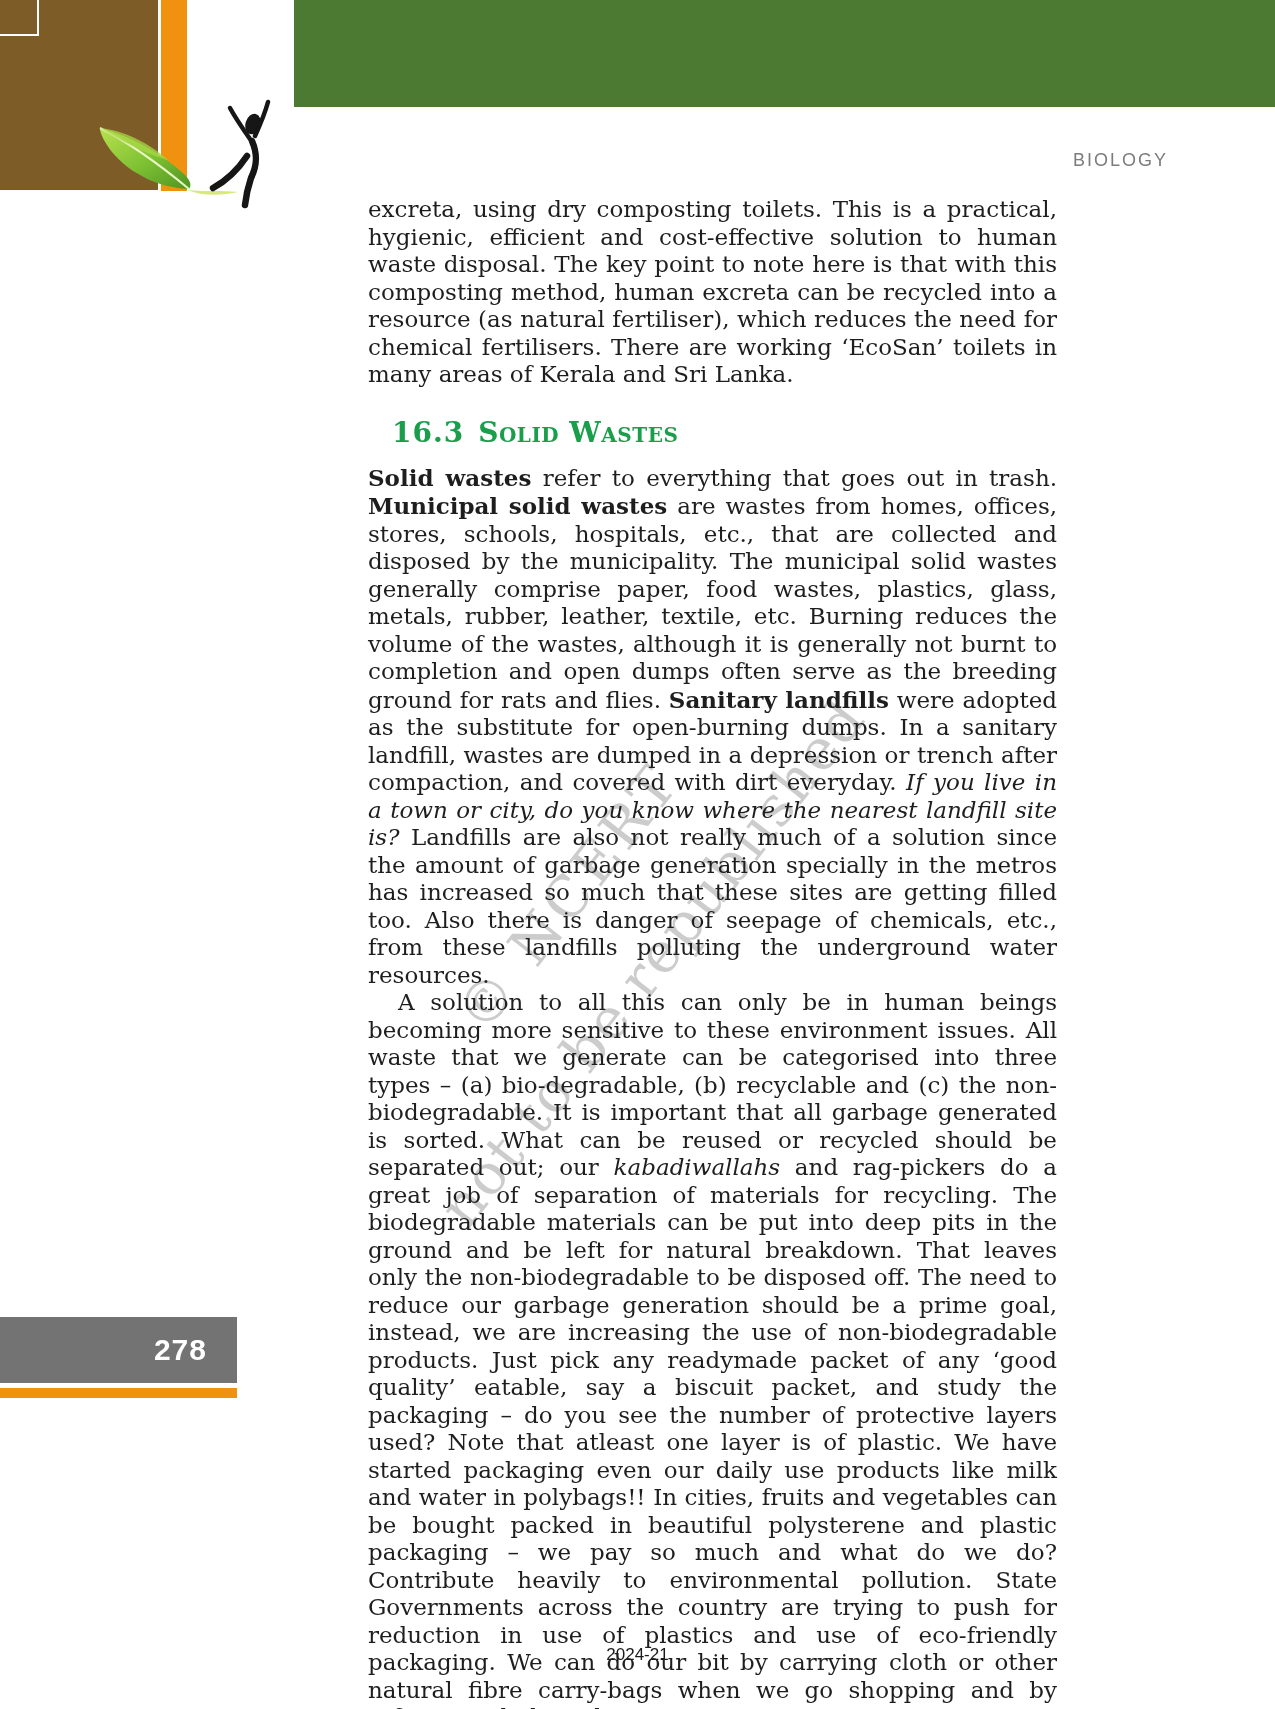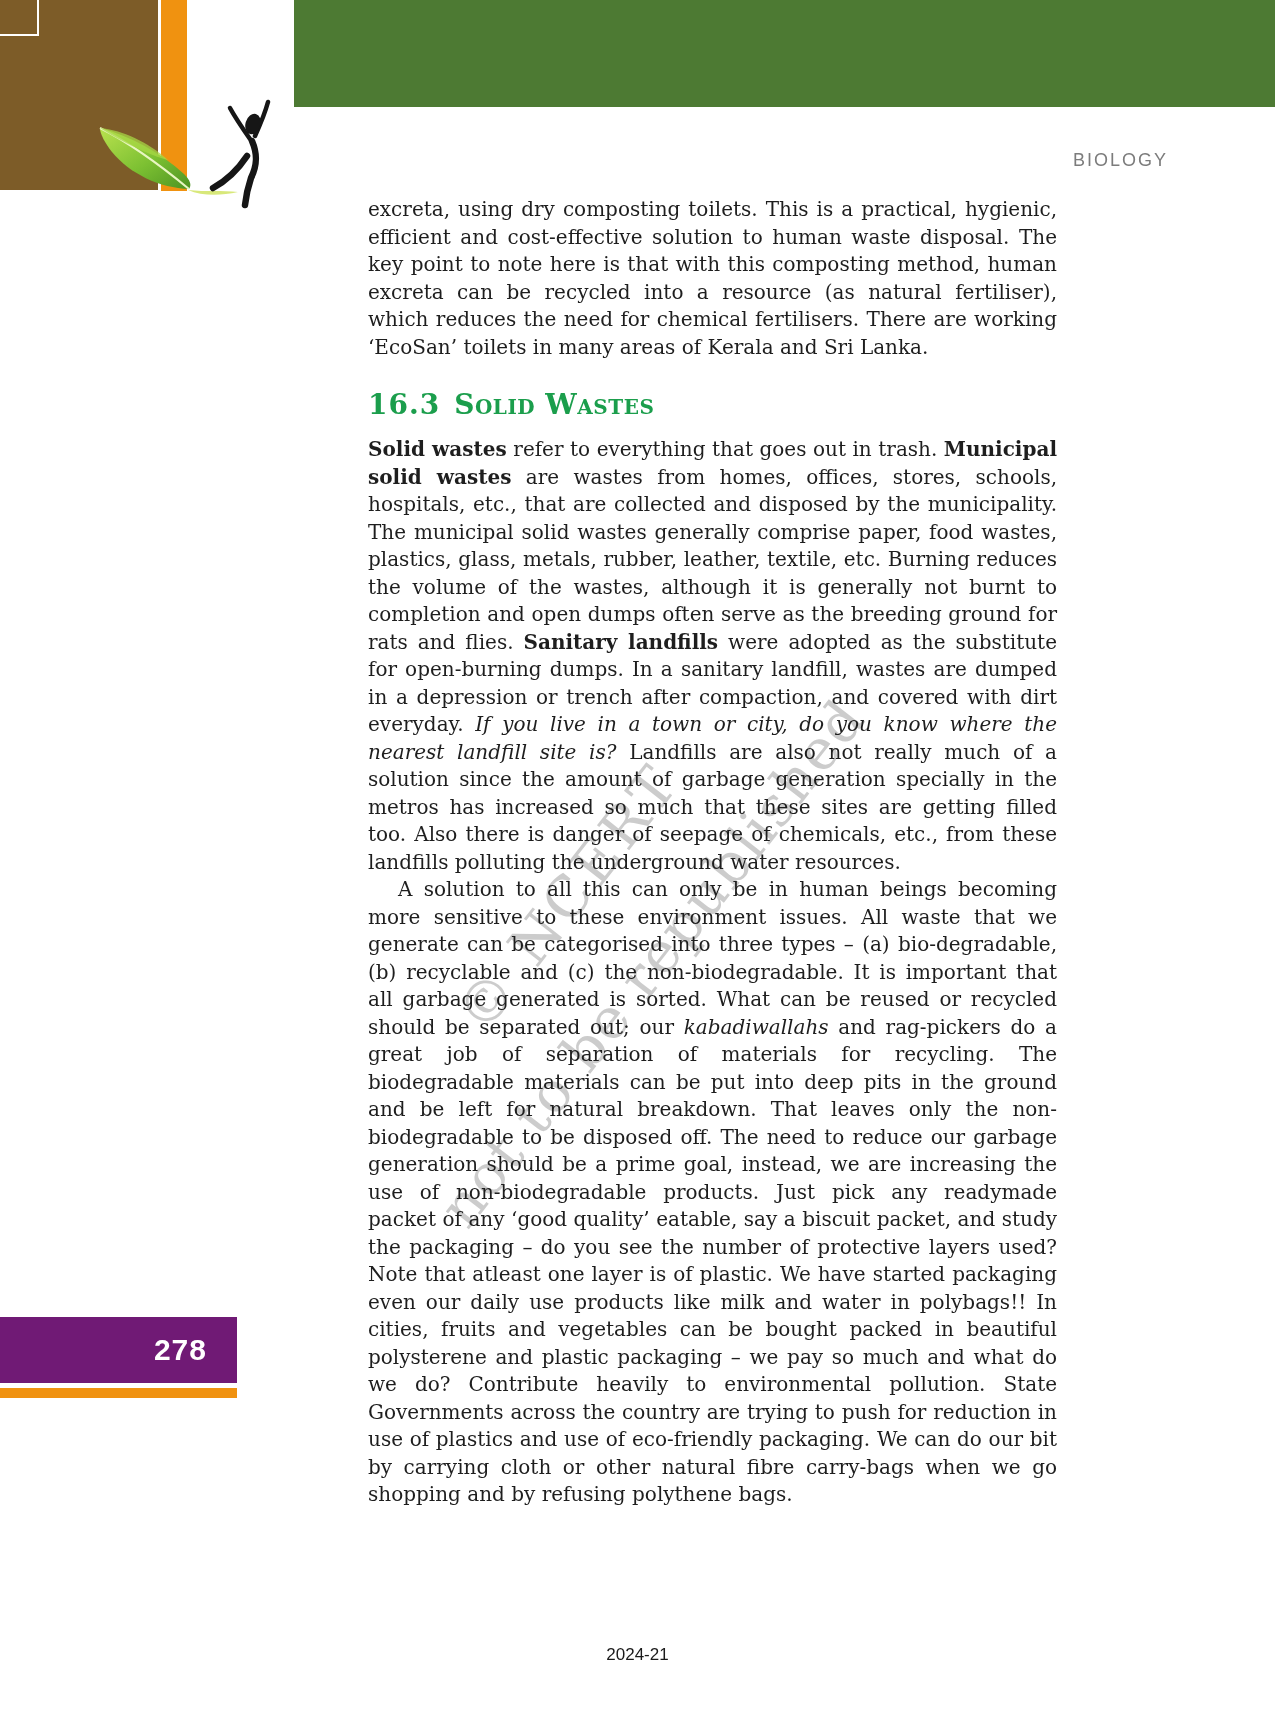--- a/index.html
+++ b/index.html
@@ -27,30 +27,30 @@
     position:absolute; left:610px; top:930px;
     transform:translate(-50%,-50%) rotate(-52deg);
     text-align:center; color:rgba(128,128,128,0.40);
     z-index:1; white-space:nowrap; font-family:"DejaVu Serif", serif;
   }
   .wm1 { display:block; font-size:56px; letter-spacing:5px; }
   .wm2 { display:block; font-size:56px; letter-spacing:2px; margin-top:42px; }
 
   
   .body-col { position:absolute; left:368px; top:196px; width:689px; z-index:2; color:#1e1e1e; }
-  .para { margin:0; font-size:20px; line-height:27.5px; text-align:justify; }
+  .para { margin:0; font-size:23px; line-height:27.5px; text-align:justify; }
   .section-heading { margin:27px 0 15px 0; color:#1b9e4c; font-size:28px; font-weight:bold; }
-  .sec-num  { letter-spacing:1px; margin-right:14px; }
+  .sec-num  { letter-spacing:1px; margin-right:14px;margin-left:24px; }
   .sec-title { font-variant:small-caps; letter-spacing:0.5px; }
   .para-indent { text-indent:30px; }
   .seg-bold { font-weight:bold; }
   .seg-italic { font-style:italic; }
 
   
-  .page-badge { position:absolute; left:0; top:1317px; width:237px; height:66px; background:#701a75; z-index:2; }
+  .page-badge { position:absolute; left:0; top:1317px; width:237px; height:66px; background:#737373; z-index:2; }
   .page-badge span {
     position:absolute; right:30px; top:50%; transform:translateY(-50%);
     color:#ffffff; font-family:"Liberation Sans", sans-serif;
     font-weight:bold; font-size:30px; letter-spacing:1px;
   }
   .page-badge-stripe { position:absolute; left:0; top:1388px; width:237px; height:10px; background:#f09210; }
 
   
   .footer-year {
     position:absolute; left:0; top:1645px; width:100%; text-align:center;

